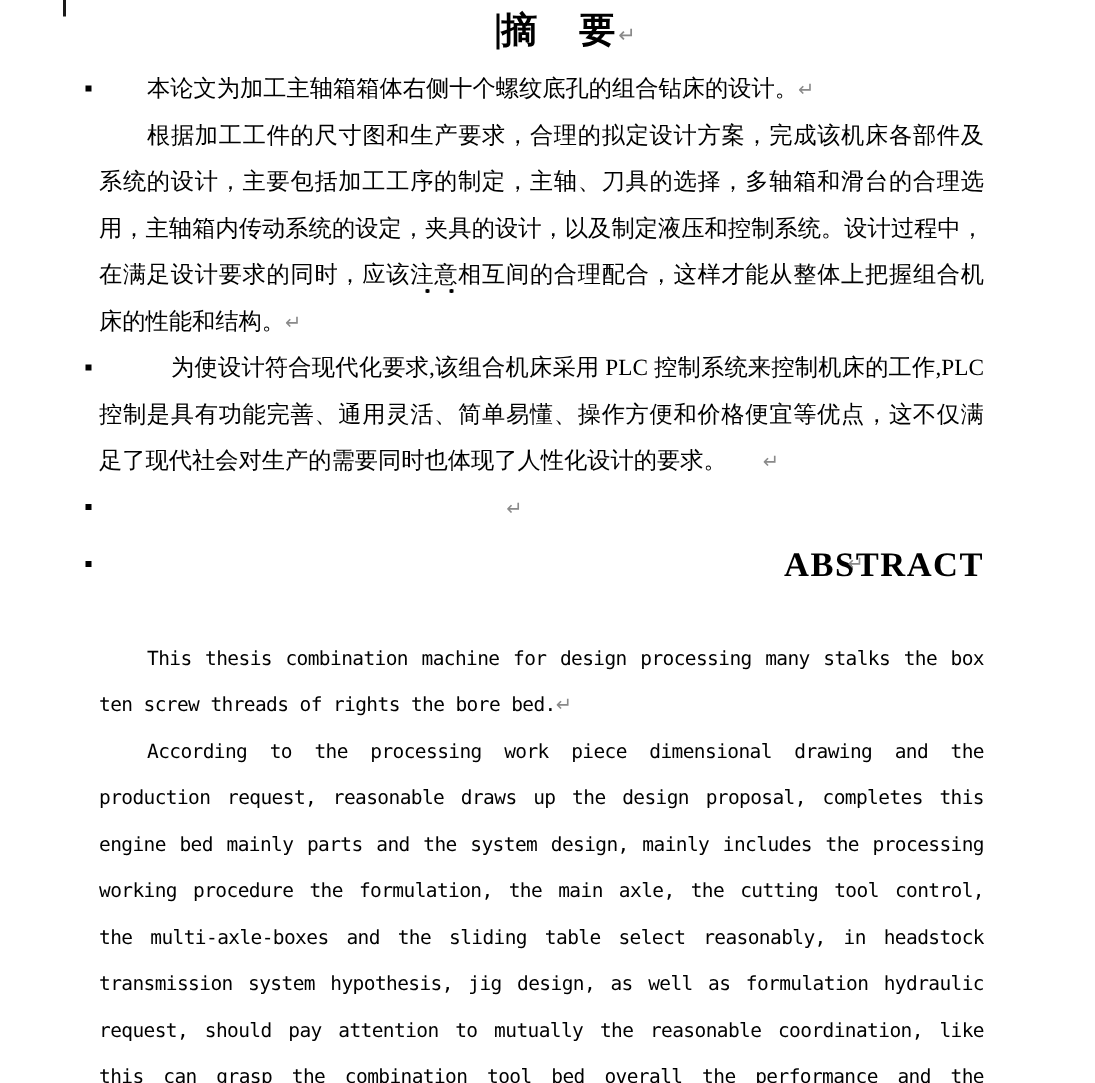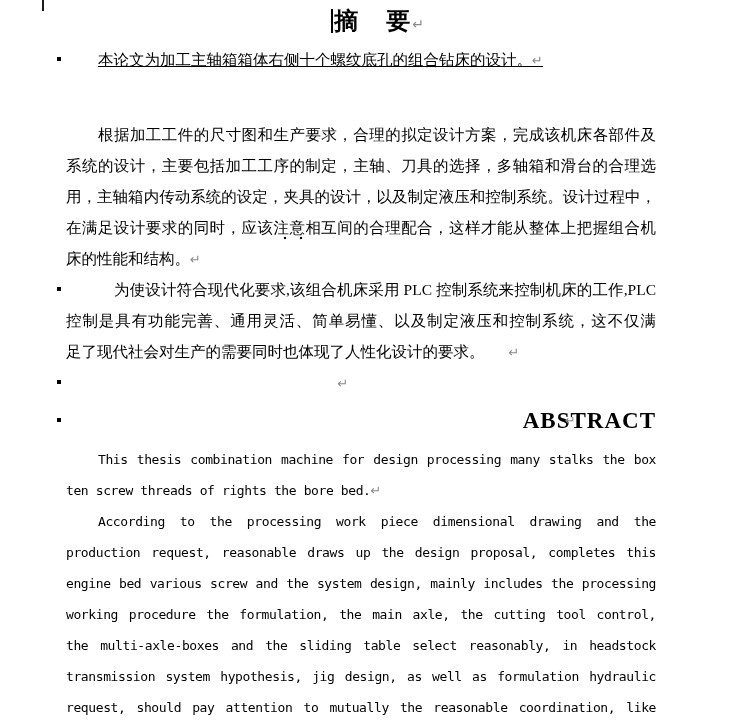--- a/index.html
+++ b/index.html
@@ -45,35 +45,35 @@
   .boundary-mark{position:absolute;left:42px;top:0;width:2px;height:11px;background:#1a1a1a;}
 </style>
 </head>
 <body>
 
 <div class="page">
   <div class="boundary-mark"></div>
   <div class="text-cursor"></div>
   <div class="text-column">
       <div class="line zh-title"><span>摘　要</span><span class="pmark">↵</span></div>
-      <div class="line zh" style="text-indent: 32px; text-decoration: underline;"><span class="bullet"></span><span>本论文为加工主轴箱箱体右侧十个螺纹底孔的组合钻床的设计。</span><span class="pmark">↵</span></div>
-      <div class="line zh justify" style="text-indent: 32px; margin-top: 44px;"><span>根据加工工件的尺寸图和生产要求，合理的拟定设计方案，完成该机床各部件及</span></div>
+      <div class="line zh" style="text-indent: 32px;"><span class="bullet"></span><span>本论文为加工主轴箱箱体右侧十个螺纹底孔的组合钻床的设计。</span><span class="pmark">↵</span></div>
+      <div class="line zh justify" style="text-indent: 32px;"><span>根据加工工件的尺寸图和生产要求，合理的拟定设计方案，完成该机床各部件及</span></div>
       <div class="line zh justify"><span>系统的设计，主要包括加工工序的制定，主轴、刀具的选择，多轴箱和滑台的合理选</span></div>
       <div class="line zh justify"><span>用，主轴箱内传动系统的设定，夹具的设计，以及制定液压和控制系统。设计过程中，</span></div>
       <div class="line zh justify"><span>在满足设计要求的同时，应该</span><span class="emph">注意</span><span>相互间的合理配合，这样才能从整体上把握组合机</span></div>
       <div class="line zh"><span>床的性能和结构。</span><span class="pmark">↵</span></div>
       <div class="line zh justify" style="text-indent: 48px;"><span class="bullet"></span><span>为使设计符合现代化要求,该组合机床采用 PLC 控制系统来控制机床的工作,PLC</span></div>
-      <div class="line zh justify"><span>控制是具有功能完善、通用灵活、简单易懂、以及制定液压和控制系统，这不仅满</span></div>
+      <div class="line zh justify"><span>控制是具有功能完善、通用灵活、简单易懂、操作方便和价格便宜等优点，这不仅满</span></div>
       <div class="line zh"><span>足了现代社会对生产的需要同时也体现了人性化设计的要求。</span><span class="pmark" style="margin-left: 24px;">↵</span></div>
       <div class="line blank"><span class="bullet"></span><span></span><span class="pmark">↵</span></div>
       <div class="line en-title"><span class="bullet"></span><span>ABSTRACT</span><span class="pmark">↵</span></div>
-      <div class="line en justify" style="text-indent: 32px;"><span>This thesis combination machine for design processing many stalks the box</span></div>
+      <div class="line en justify" style="text-indent: 32px; margin-top: 24px;"><span>This thesis combination machine for design processing many stalks the box</span></div>
       <div class="line en"><span>ten screw threads of rights the bore bed.</span><span class="pmark">↵</span></div>
       <div class="line en justify" style="text-indent: 32px;"><span>According to the processing work piece dimensional drawing and the</span></div>
       <div class="line en justify"><span>production request, reasonable draws up the design proposal, completes this</span></div>
-      <div class="line en justify"><span>engine bed various screw and the system design, mainly includes the processing</span></div>
+      <div class="line en justify"><span>engine bed mainly parts and the system design, mainly includes the processing</span></div>
       <div class="line en justify"><span>working procedure the formulation, the main axle, the cutting tool control,</span></div>
       <div class="line en justify"><span>the multi-axle-boxes and the sliding table select reasonably, in headstock</span></div>
       <div class="line en justify"><span>transmission system hypothesis, jig design, as well as formulation hydraulic</span></div>
       <div class="line en justify"><span>request, should pay attention to mutually the reasonable coordination, like</span></div>
       <div class="line en justify"><span>this can grasp the combination tool bed overall the performance and the</span></div>
     </div>
 </div>
 
 </body></html>

